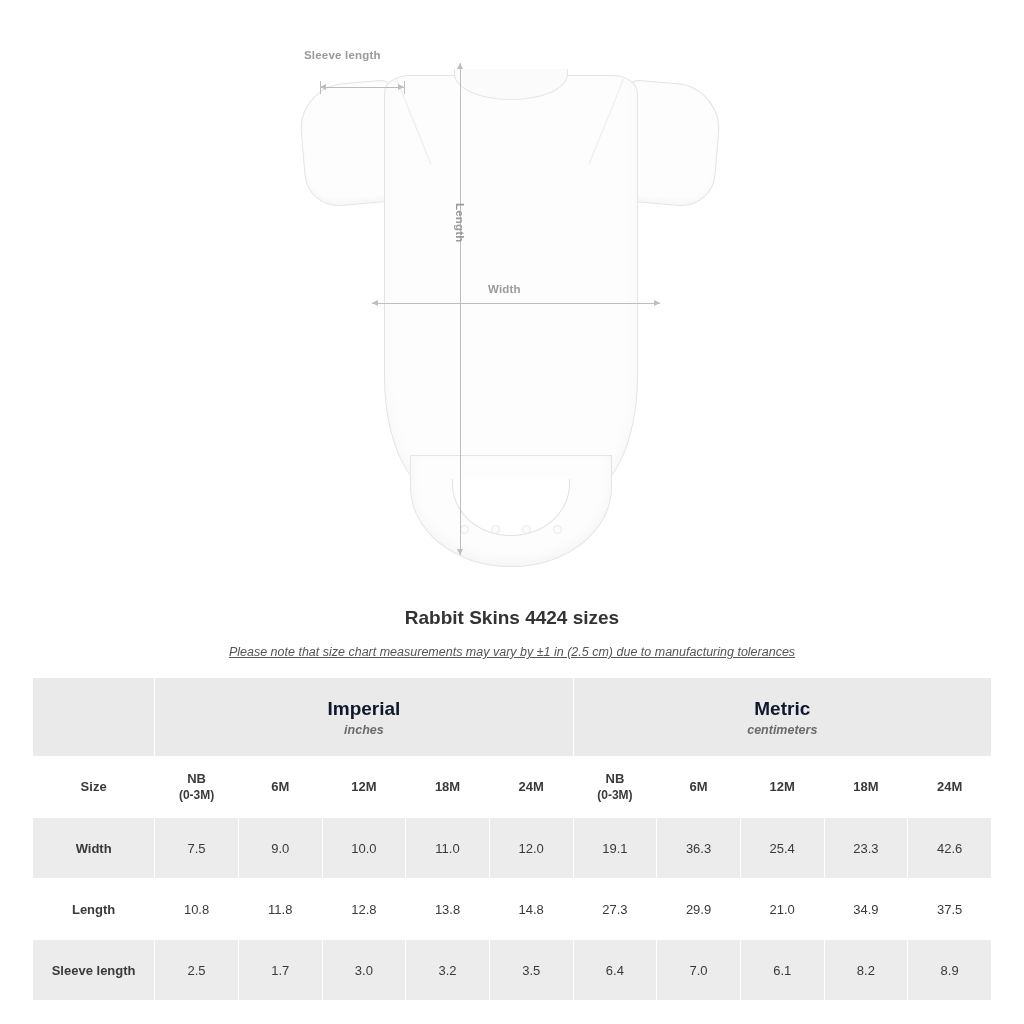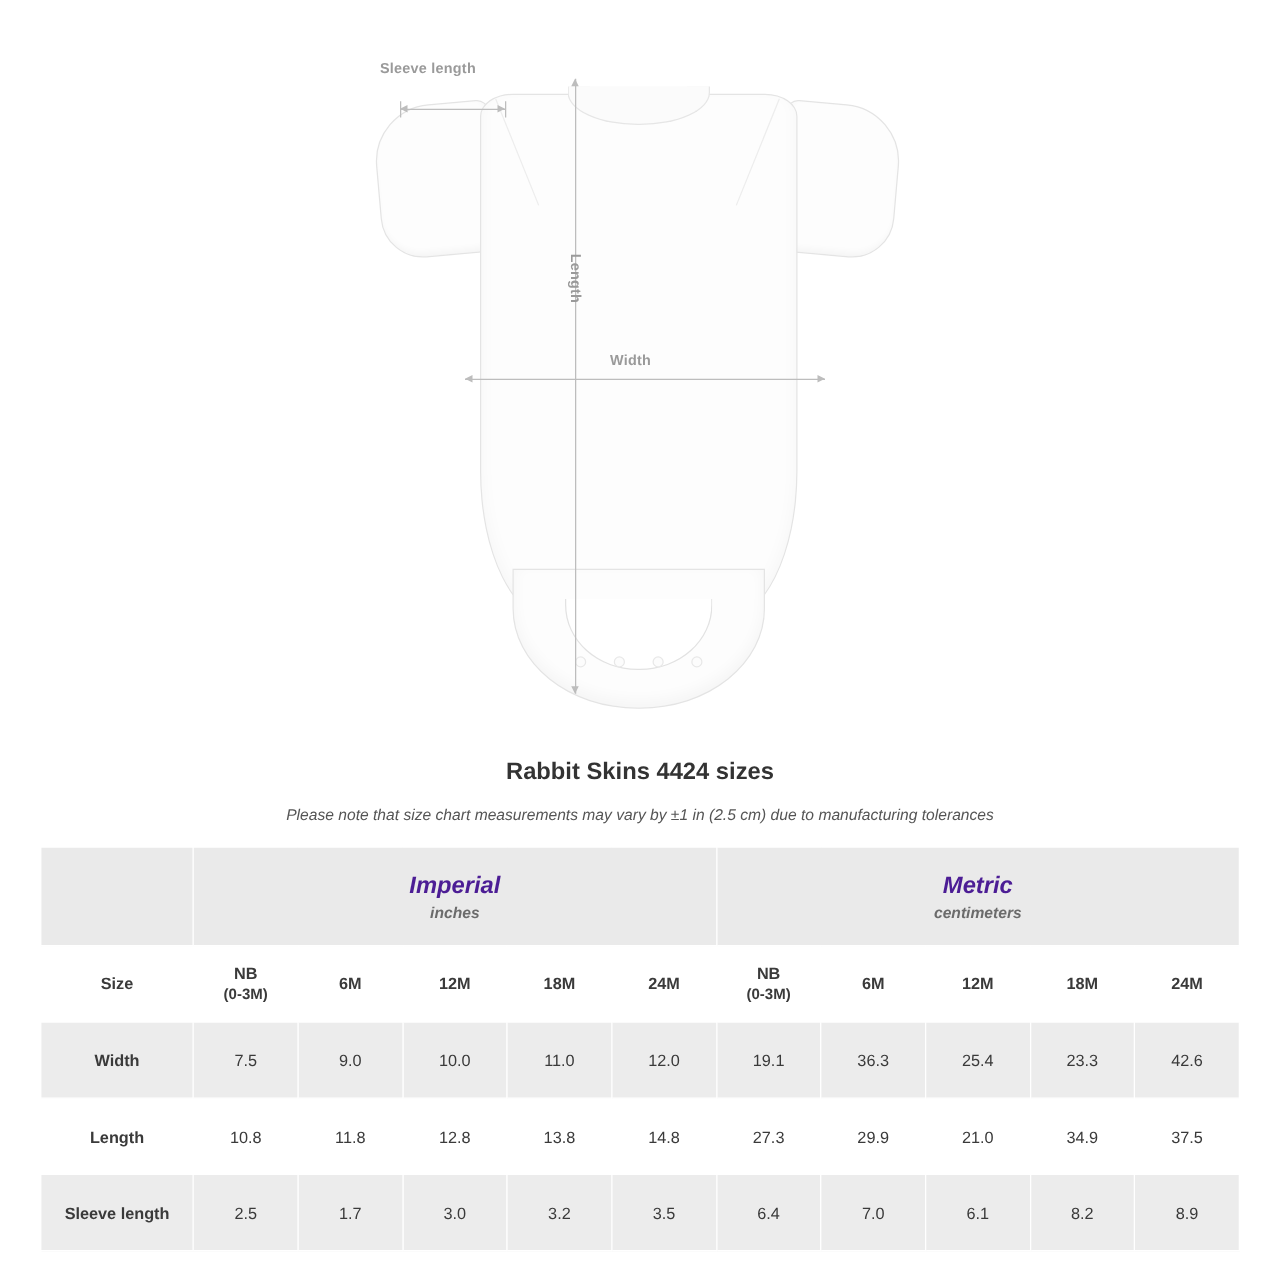--- a/index.html
+++ b/index.html
@@ -202,20 +202,21 @@
     font-weight: bold;
     color: #333333;
     margin: 22px 0 16px 0;
   }
   .chart-note {
     text-align: center;
     font-size: 12.5px;
     font-style: italic;
     color: #555555;
     margin: 10px 0 18px 0;
+    text-decoration: underline;
   }
 
   table.size-chart {
     width: 960px;
     margin: 0 32px;
     border-collapse: collapse;
     table-layout: fixed;
   }
   table.size-chart td, table.size-chart th {
     border: 1px solid #ffffff;
@@ -224,23 +225,22 @@
     font-size: 13px;
     color: #3a3a3a;
   }
   .sys-row td {
     background: #eaeaea;
     height: 78px;
     padding: 0;
   }
   .sys-name {
     font-size: 19px;
-    font-style: italic;
-    font-weight: bold;
-    color: #4c1d95;
+    font-weight: bold;
+    color: #0f172a;
     line-height: 1.25;
   }
   .sys-unit {
     font-size: 12.5px;
     font-style: italic;
     color: #6b6b6b;
     margin-top: 2px;
     font-weight: bold;
   }
   .hdr-row td {

